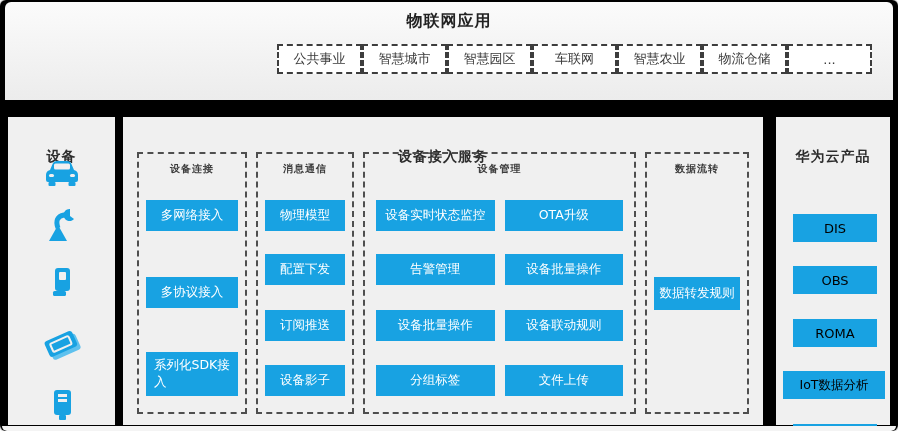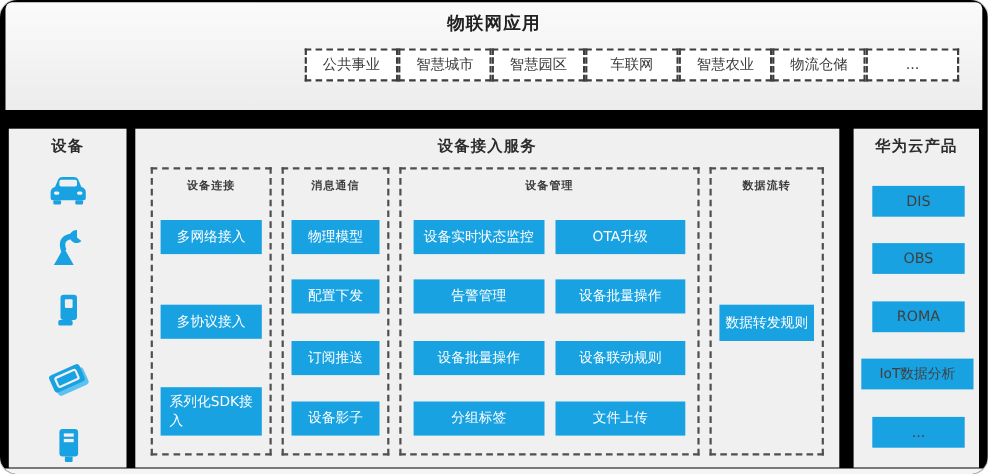--- a/index.html
+++ b/index.html
@@ -1,19 +1,19 @@
 <!DOCTYPE html>
 <html><head>
 <meta charset="utf-8">
 <style>
   * { margin:0; padding:0; box-sizing:border-box; }
   body { background:#fff; font-family:"DejaVu Sans","Liberation Sans",sans-serif; }
   .frame{
     position:relative; width:898px; height:431px; background:#000;
-    border-radius:16px; overflow:hidden; box-shadow:0 0 0 1px #c9c9c9;
+    border-radius:6px; overflow:hidden; box-shadow:0 0 0 1px #c9c9c9;
   }
   
   .top-section{
     position:absolute; top:2px; left:5px; right:5px; height:98px;
     background:linear-gradient(#fbfbfb,#ececec);
     border-radius:6px 6px 0 0;
   }
   .main-title{
     text-align:center; padding-top:9px; font-size:16px; font-weight:bold; color:#222;
     letter-spacing:1px;
@@ -28,20 +28,21 @@
   }
   
   .panels{ position:absolute; top:117px; left:0; height:308px; width:898px; display:flex; }
   .panel{ background:#f0f0f0; height:100%; position:relative; }
   .panel-devices{ width:107px; margin-left:8px; }
   .panel-service{ width:640px; margin-left:8px; }
   .panel-cloud{ width:114px; margin-left:13px; }
   .panel-header{
     text-align:center; padding-top:7px; font-size:14px; font-weight:bold; color:#2d2d2d;
     letter-spacing:1px;
+    margin-top:24px;
   }
   .bottom-strip{
     position:absolute; bottom:0; left:2px; right:2px; height:5px;
     background:#f4f4f4; border-radius:0 0 8px 8px;
   }
   
   .dev-icon{ position:absolute; left:50%; transform:translateX(-50%); }
   .di-1{ top:42px; } .di-2{ top:91px; } .di-3{ top:150px; } .di-4{ top:210px; } .di-5{ top:272px; }
   
   .cols{
@@ -64,22 +65,23 @@
   .c1-b3{
     top:198px; height:44px; justify-content:flex-start; padding-left:8px;
     white-space:normal; text-align:left; line-height:1.35; font-size:12.5px;
   }
   .c4-b1{ top:123px; height:33px; font-size:12.5px;font-family:Liberation Serif, serif; }
   .bl{ left:11px; right:calc(50% + 5px); }
   .br{ left:calc(50% + 5px); right:11px; }
   
   .cloud-btn{
     position:absolute; left:17px; right:13px; height:28px; background:#18A2E2;
-    color:#404040; font-size:13px; display:flex; align-items:center; justify-content:center;
+    color:#000000; font-size:13px; display:flex; align-items:center; justify-content:center;
     white-space:nowrap;
+    margin-top:45px;
   }
   .cb-1{ top:52px; } .cb-2{ top:104px; } .cb-3{ top:157px; }
   .cb-4{ top:209px; left:7px; right:5px; font-size:12.5px; }
   .cb-5{ top:262px; }
   svg{ display:block; }
 </style>
 </head>
 <body>
 
 <div class="frame">

